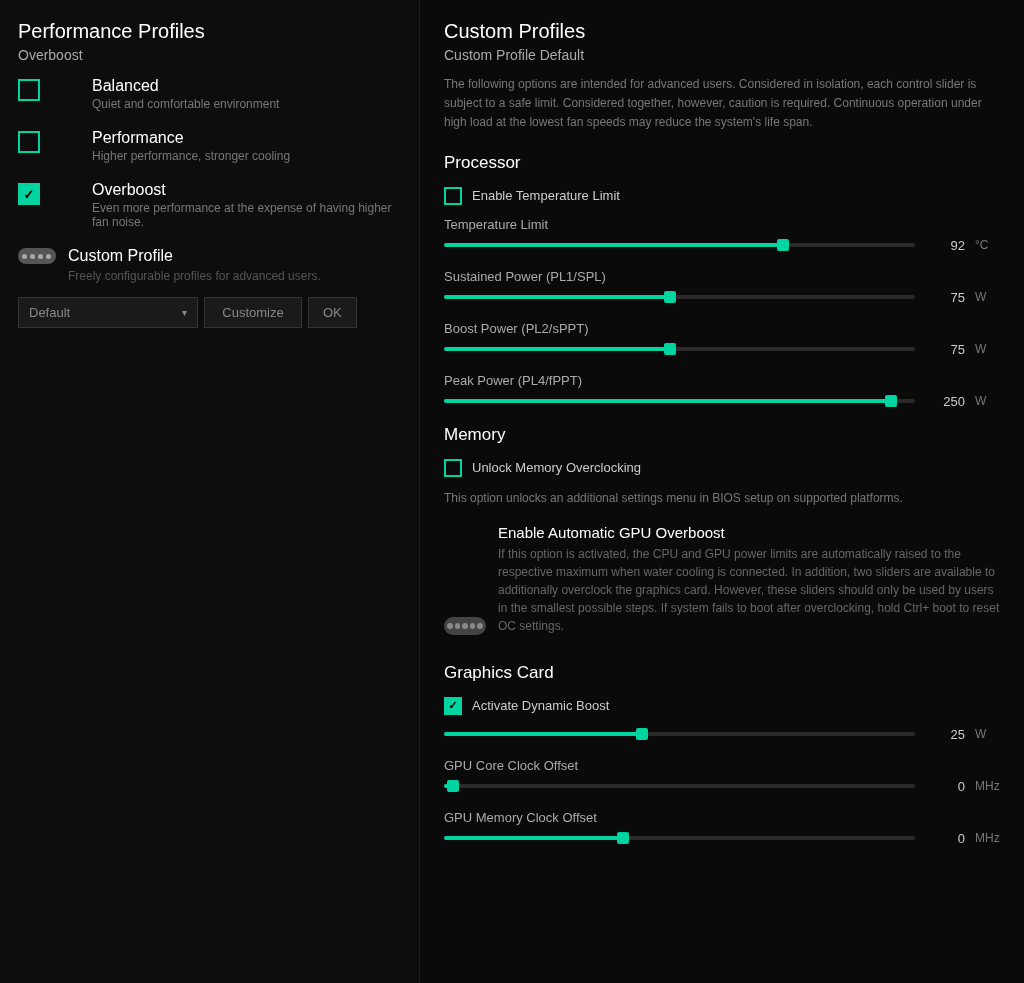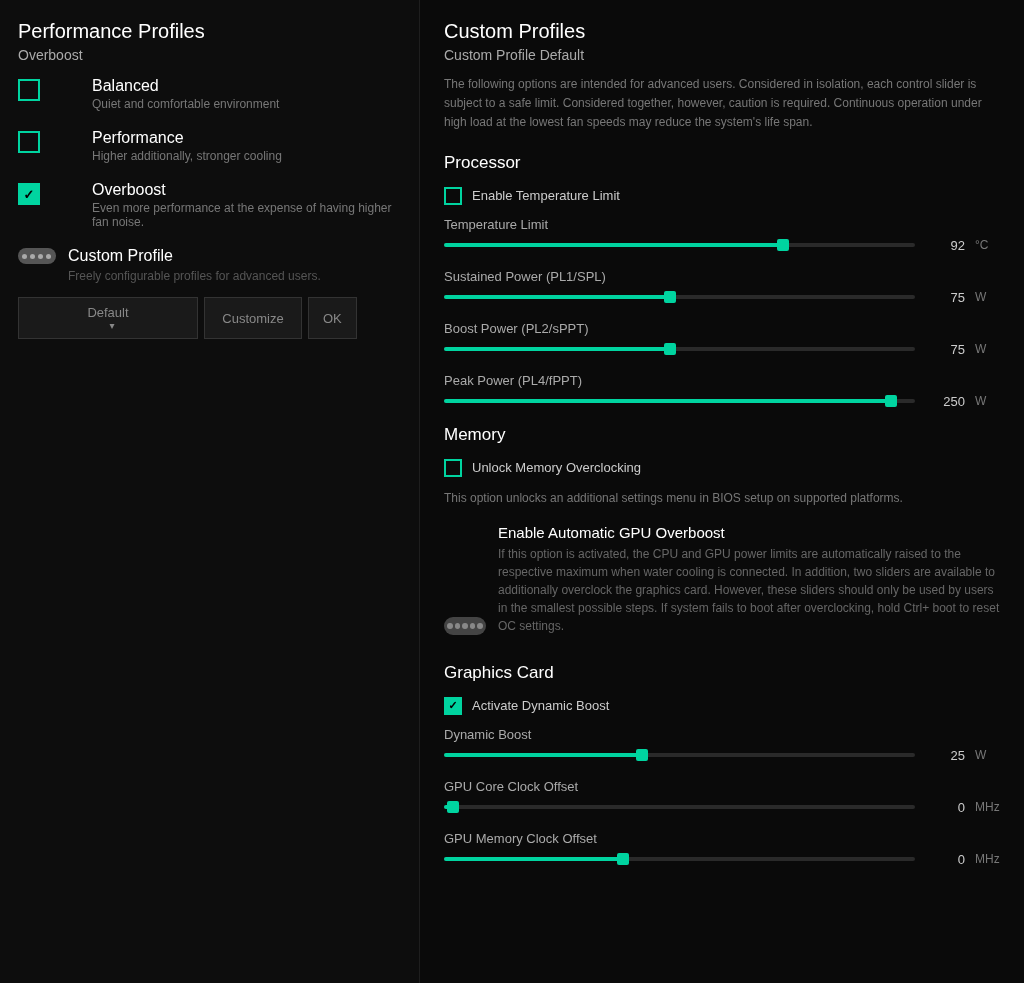--- a/index.html
+++ b/index.html
@@ -126,21 +126,20 @@
       background: #1a1a1a;
       border: 1px solid #333;
       color: #888;
       padding: 7px 10px;
       display: flex;
       align-items: center;
       justify-content: space-between;
       width: 180px;
       cursor: pointer;
       font-size: 13px;
-      flex-direction: column;
     }
     .dropdown-btn .chevron {
       color: #888;
       font-size: 10px;
       margin-left: 8px;
     }
     .customize-btn {
       background: #1a1a1a;
       border: 1px solid #333;
       color: #888;
@@ -318,21 +317,21 @@
       <div class="profile-item-content">
         <div class="profile-name">Balanced</div>
         <div class="profile-desc">Quiet and comfortable environment</div>
       </div>
     </div>
 
     <div class="profile-item">
       <div class="check-box"></div>
       <div class="profile-item-content">
         <div class="profile-name">Performance</div>
-        <div class="profile-desc">Higher additionally, stronger cooling</div>
+        <div class="profile-desc">Higher performance, stronger cooling</div>
       </div>
     </div>
 
     <div class="profile-item">
       <div class="check-box checked"></div>
       <div class="profile-item-content">
         <div class="profile-name">Overboost</div>
         <div class="profile-desc">Even more performance at the expense of having higher fan noise.</div>
       </div>
     </div>
@@ -444,21 +443,20 @@
     </div>
 
     <div class="section-header" style="margin-top:28px;">Graphics Card</div>
 
     <div class="checkbox-row">
       <div class="small-checkbox checked"></div>
       <span class="checkbox-label">Activate Dynamic Boost</span>
     </div>
 
     <div class="slider-section">
-      <div class="slider-label">Dynamic Boost</div>
       <div class="slider-row">
         <div class="slider-track">
           <div class="slider-fill" style="width: 42%"></div>
           <div class="slider-thumb" style="left: 42%"></div>
         </div>
         <span class="slider-value">25</span>
         <span class="slider-unit">W</span>
       </div>
     </div>
 

